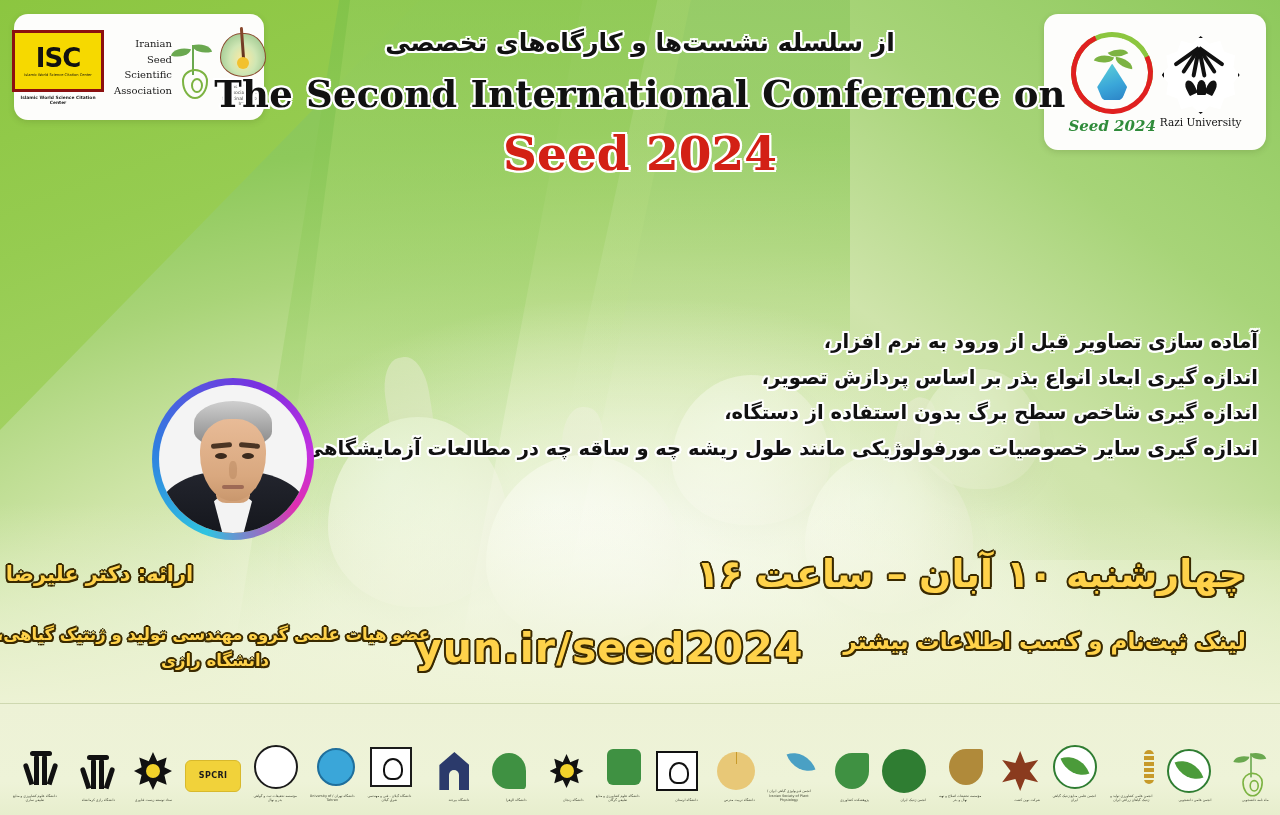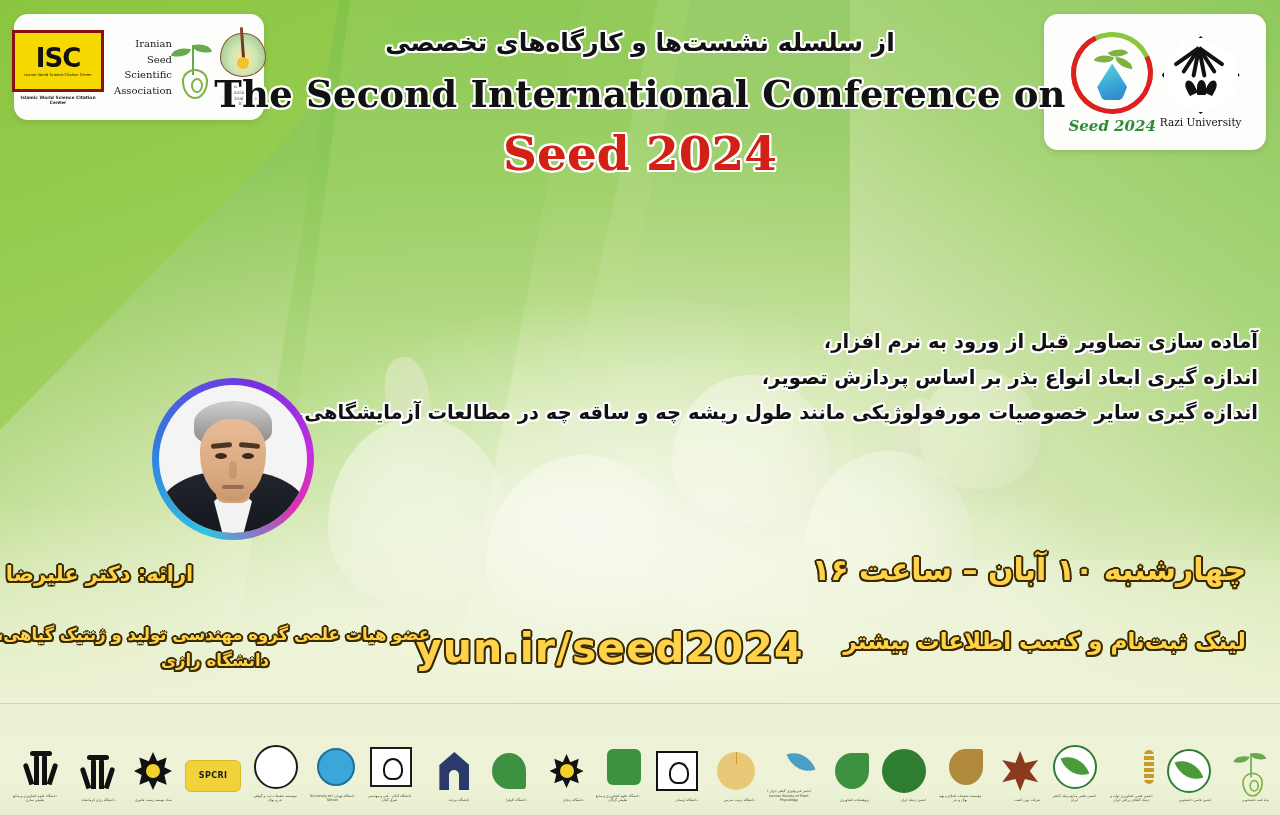--- a/index.html
+++ b/index.html
@@ -231,21 +231,21 @@
 
   
   .gold {
     color: #ffd24a;
     text-shadow:
       -1.5px -1.5px 0 #3a2a00, 1.5px -1.5px 0 #3a2a00, -1.5px 1.5px 0 #3a2a00, 1.5px 1.5px 0 #3a2a00,
       -2px 0 0 #3a2a00, 2px 0 0 #3a2a00, 0 -2px 0 #3a2a00, 0 2px 0 #3a2a00;
   }
   #datetime {
     position: absolute; right: 34px; top: 552px;
-    font-size: 30px; font-weight: bold; direction: rtl; white-space: nowrap;
+    font-size: 38px; font-weight: bold; direction: rtl; white-space: nowrap;
   }
   #reg-label {
     position: absolute; right: 34px; top: 628px;
     font-size: 23px; font-weight: bold; direction: rtl; white-space: nowrap;
   }
   #reg-url {
     position: absolute; left: 415px; top: 624px;
     font-size: 41px; font-weight: bold; direction: ltr;
     font-family: "DejaVu Sans", sans-serif; letter-spacing: 1px;
   }
@@ -455,20 +455,21 @@
   </div>
 
   <div id="kicker" class="outlined">از سلسله نشست‌ها و کارگاه‌های تخصصی</div>
   <div id="eng-title" class="outlined">The Second International Conference on</div>
   <div id="seed-title">Seed 2024</div>
 
 
   <ul id="topics">
     <li class="outlined">آماده سازی تصاویر قبل از ورود به نرم افزار،</li>
     <li class="outlined">اندازه گیری ابعاد انواع بذر بر اساس پردازش تصویر،</li>
+    <li class="outlined">اندازه گیری شاخص سطح برگ بدون استفاده از دستگاه،</li>
     <li class="outlined">اندازه گیری سایر خصوصیات مورفولوژیکی مانند طول ریشه چه و ساقه چه در مطالعات آزمایشگاهی.</li>
   </ul>
 
   <div id="datetime" class="gold">چهارشنبه ۱۰ آبان – ساعت ۱۶</div>
   <div id="reg-label" class="gold">لینک ثبت‌نام و کسب اطلاعات بیشتر</div>
   <a id="reg-url" class="gold" href="#" style="text-decoration:none">yun.ir/seed2024</a>
 
   <div id="speaker-photo">
     <div class="inner">
       <div class="suit"></div>

